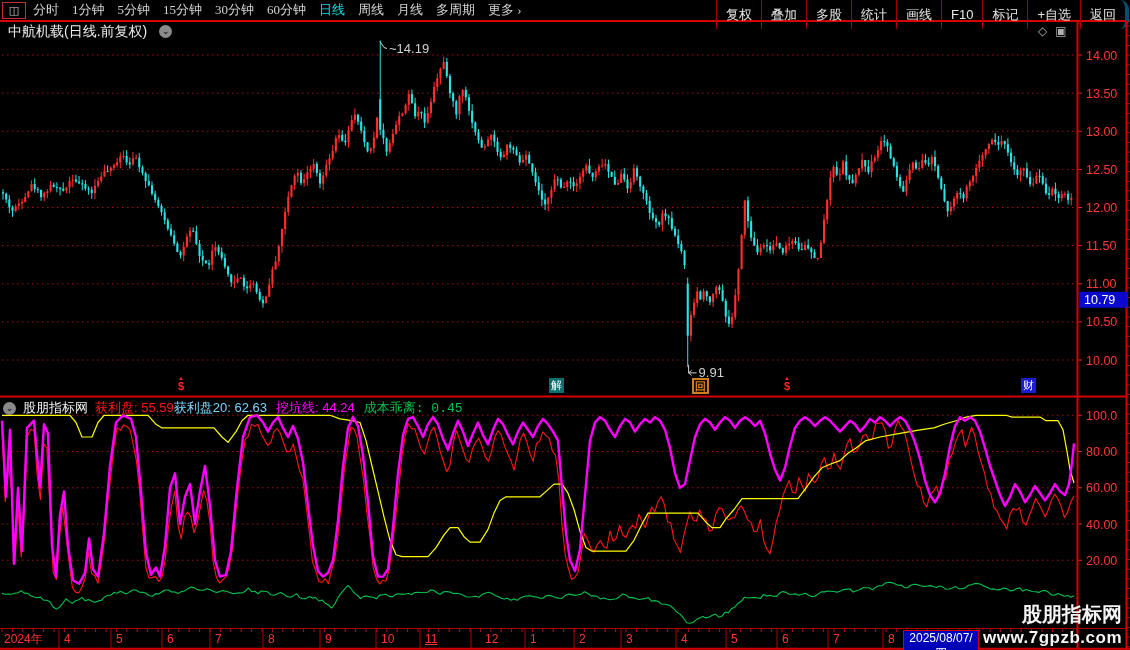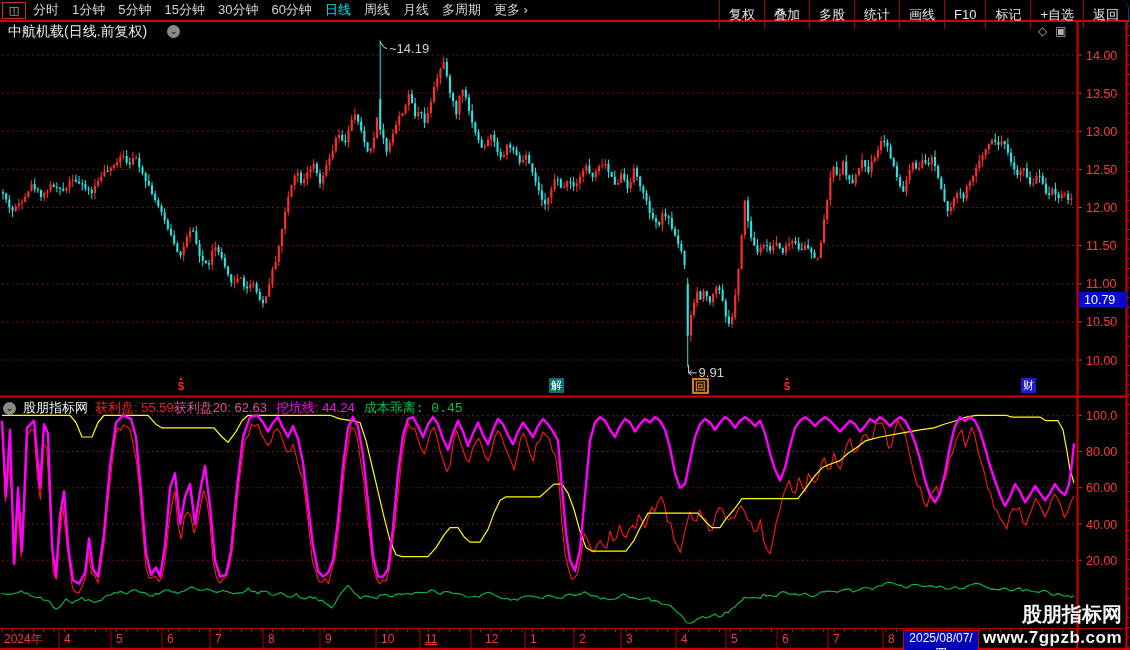--- a/index.html
+++ b/index.html
@@ -3,29 +3,29 @@
 <meta charset="utf-8">
 <style>
   html,body{margin:0;padding:0;background:#000;}
   #app{position:relative;width:1130px;height:650px;background:#000;overflow:hidden;
        font-family:"Liberation Sans","DejaVu Sans",sans-serif;-webkit-font-smoothing:none;}
   
   #menubar{position:absolute;left:0;top:0;width:1130px;height:20px;background:#000;
            border-bottom:2px solid #d40000;display:flex;align-items:center;}
   #winicon{position:absolute;left:2px;top:2px;width:22px;height:15px;border:1px solid #c03030;
            color:#cfcfcf;font-size:11px;line-height:14px;text-align:center;}
-  #menu-left{position:absolute;left:33px;top:0;height:20px;display:flex;gap:13px;align-items:center;}
+  #menu-left{position:absolute;left:33px;top:0;height:20px;display:flex;gap:13px;align-items:center;font-family:Liberation Serif, serif;}
   .mitem{color:#d4d4d4;font-size:13px;line-height:20px;white-space:nowrap;cursor:default;}
   .mitem.active{color:#00e2e2;}
   #menu-right{position:absolute;right:1px;top:0;height:29px;display:flex;align-items:stretch;
-              border-right:1px solid #0c4a6e;border-radius:9px;}
+              border-right:4px solid #0c4a6e;border-radius:9px;}
   .mcell{border-left:1px solid #a50000;padding:0 9px;color:#e6e6e6;font-size:13px;
          display:flex;align-items:center;white-space:nowrap;}
   
-  #titlebar{position:absolute;left:8px;top:23px;height:17px;display:flex;align-items:center;gap:20px;
+  #titlebar{position:absolute;left:8px;top:23px;height:17px;display:flex;align-items:center;gap:12px;
             color:#eaeaea;font-size:14px;}
   .circ{display:inline-block;width:13px;height:13px;border-radius:50%;background:#8a8a8a;
         color:#1a1a1a;font-size:9px;line-height:12px;text-align:center;font-weight:bold;}
   #corner-icons{position:absolute;left:1038px;top:24px;color:#b0b0b0;font-size:12px;letter-spacing:8px;}
   
   #chart{position:absolute;left:0;top:0;z-index:1;}
   
   #ind-header{position:absolute;left:3px;top:399px;z-index:3;display:flex;align-items:center;gap:7px;
               font-size:13px;white-space:nowrap;}
   #ind-header .src{color:#f0f0f0;}
@@ -1005,21 +1005,21 @@
       <line x1="777" y1="629" x2="777" y2="648" stroke="#b00000" stroke-width="1"></line>
       <line x1="828" y1="629" x2="828" y2="648" stroke="#b00000" stroke-width="1"></line>
       <line x1="883" y1="629" x2="883" y2="648" stroke="#b00000" stroke-width="1"></line>
       <rect x="1079" y="291.76250000000005" width="48" height="16" fill="#0a0ace"></rect>
       <text x="1084" y="304.26250000000005" fill="#ffffff" font-size="12.5">10.79</text>
     </svg>
 
   <div id="ind-header">
     <span class="circ">⌄</span>
     <span class="src">股朋指标网</span>
-    <span id="ind-values"><span class="indval" style="color: rgb(255, 23, 23); ">获利盘: 55.59</span><span class="indval" style="color: #ec4899; margin-right: 9px; margin-top: 24px;">获利盘20: 62.63</span><span class="indval" style="color: rgb(255, 0, 255); margin-right: 9px;">挖坑线: 44.24</span><span class="indval" style="color: rgb(0, 194, 74); margin-right: 9px; font-family: Liberation Mono, monospace;">成本乖离: 0.45</span></span>
+    <span id="ind-values"><span class="indval" style="color: rgb(255, 23, 23); ">获利盘: 55.59</span><span class="indval" style="color: #7dd3fc; margin-right: 9px; margin-top: 24px;">获利盘20: 62.63</span><span class="indval" style="color: rgb(255, 0, 255); margin-right: 9px;">挖坑线: 44.24</span><span class="indval" style="color: rgb(0, 194, 74); margin-right: 9px; font-family: Liberation Mono, monospace;">成本乖离: 0.45</span></span>
   </div>
 
   <div id="overlay">
       <div class="dollar" style="left: 175px; top: 376px;">
         <span class="arr">▲</span>
         <span class="sym">$</span>
       </div>
       <div class="badge" style="left: 549px; top: 378px; background: rgb(12, 110, 110);">解</div>
       <div class="badge" style="left: 692px; top: 378px; background: rgb(25, 12, 0); border: 2px solid rgb(207, 125, 31); color: rgb(207, 125, 31); width: 13px; height: 12px; line-height: 12px; font-weight: bold;">回</div>
       <div class="dollar" style="left: 781px; top: 376px;">

